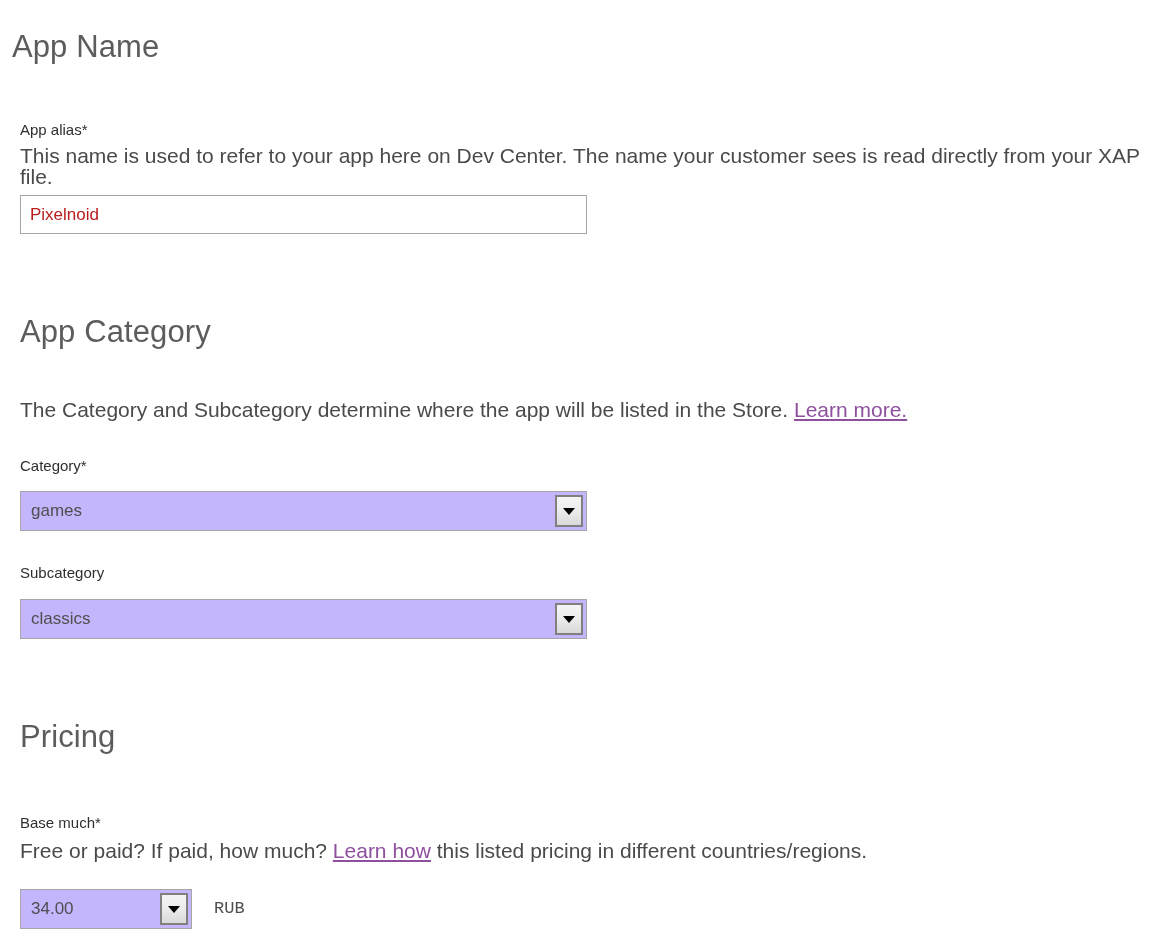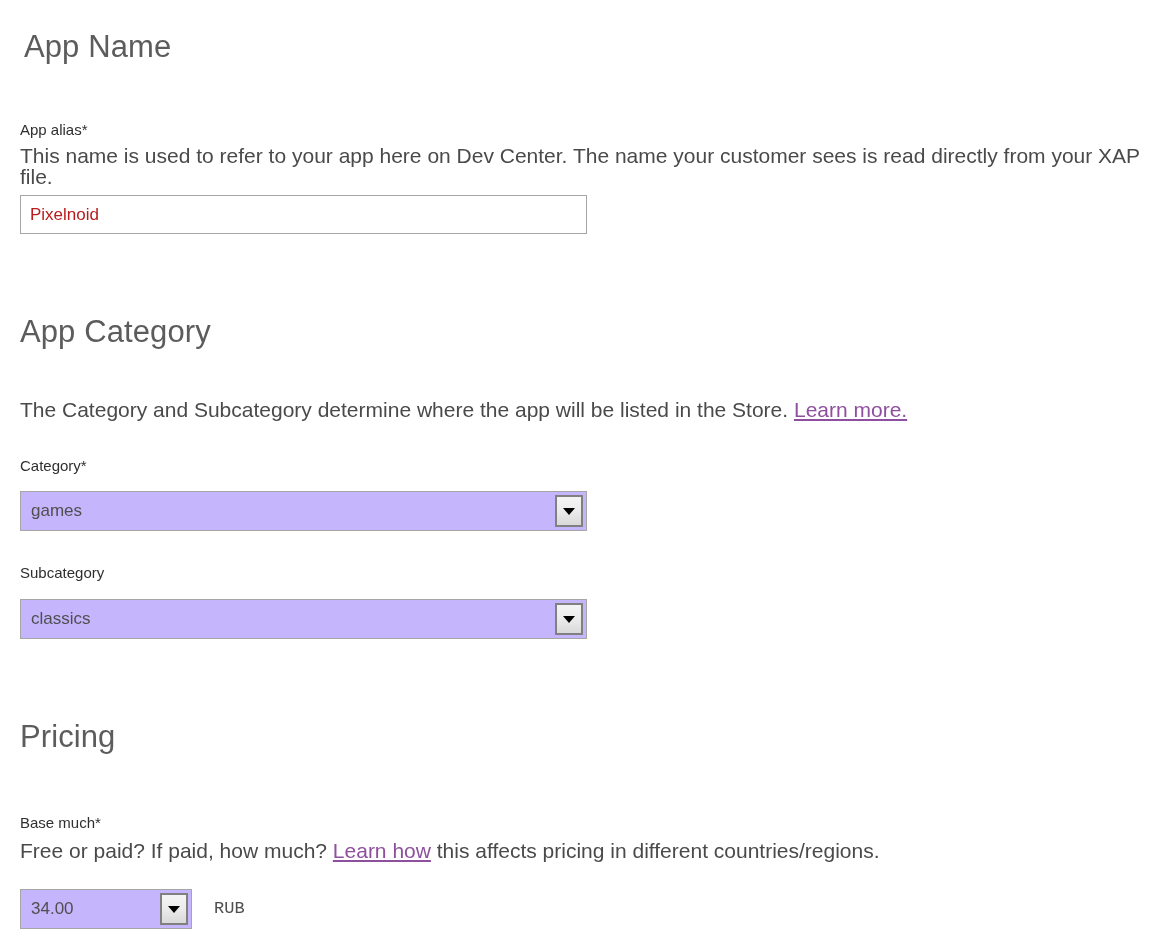--- a/index.html
+++ b/index.html
@@ -135,21 +135,21 @@
   }
 
   
   .abs { position: absolute; }
 </style>
 </head>
 <body>
 
 <div class="page">
 
-  <h1 class="section-heading abs" style="left:24px; top:31px;text-align:right;">App Name</h1>
+  <h1 class="section-heading abs" style="left:12px; top:31px;text-align:right;">App Name</h1>
 
   <div class="field-label abs" style="left:20px; top:120px;">App alias*</div>
 
   <div class="help-text abs" style="left:20px; top:145px; width:1120px;">This name is used to refer to your app here on Dev Center. The name your customer sees is read directly from your XAP file.</div>
 
   <input class="text-input abs" style="left: 20px; top: 195px;" type="text" value="Pixelnoid">
 
   <h1 class="section-heading abs" style="left:20px; top:316px;">App Category</h1>
 
   <div class="help-text abs" style="left:20px; top:399px; width:1120px;"><span>The Category and Subcategory determine where the app will be listed in the Store. </span><a class="inline-link" href="#">Learn more.</a></div>
@@ -169,21 +169,21 @@
     <span class="select-value">classics</span>
     <span class="select-arrow-btn">
         <span class="tri"></span>
       </span>
   </div>
 
   <h1 class="section-heading abs" style="left:20px; top:721px;">Pricing</h1>
 
   <div class="field-label abs" style="left:20px; top:813px;">Base much*</div>
 
-  <div class="help-text abs" style="left:20px; top:840px; width:1120px;"><span>Free or paid? If paid, how much? </span><a class="inline-link" href="#">Learn how</a><span> this affects pricing in different countries/regions.</span></div>
+  <div class="help-text abs" style="left:20px; top:840px; width:1120px;"><span>Free or paid? If paid, how much? </span><a class="inline-link" href="#">Learn how</a><span> this listed pricing in different countries/regions.</span></div>
 
   <div class="price-row abs" style="left:20px; top:889px;">
     <div class="select-wrap narrow">
       <span class="select-value">34.00</span>
       <span class="select-arrow-btn">
           <span class="tri"></span>
         </span>
     </div>
     <span class="currency-label">RUB</span>
   </div>

